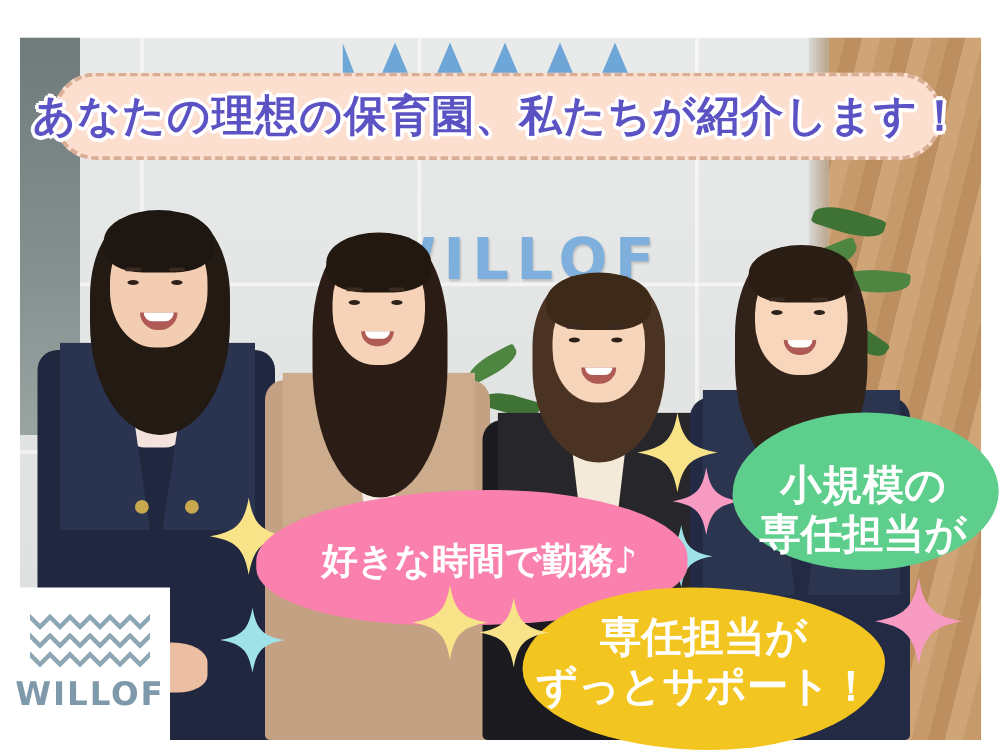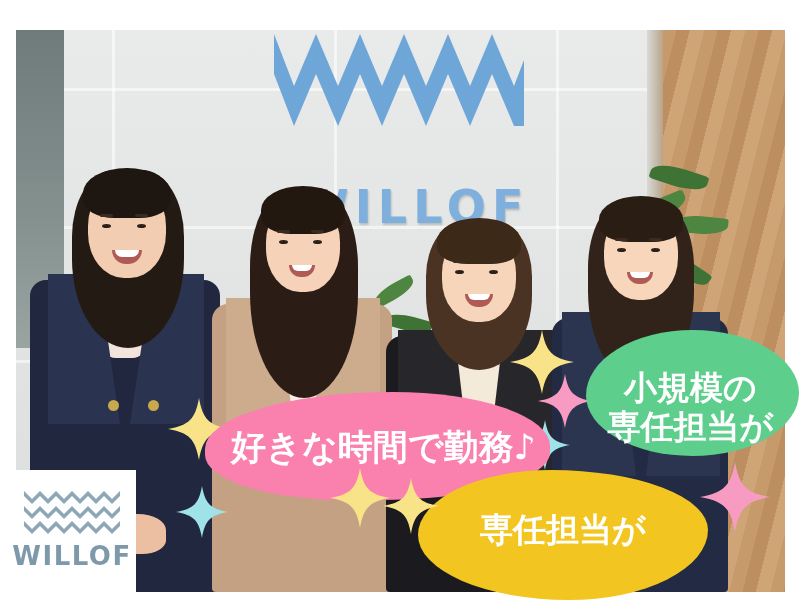--- a/index.html
+++ b/index.html
@@ -55,21 +55,21 @@
   .mouth{position:absolute;background:#b05a55;border-radius:0 0 14px 14px;}
   .teeth{position:absolute;background:#fff;border-radius:0 0 10px 10px;}
 
   
   .blob{position:absolute;display:flex;flex-direction:column;align-items:center;
         justify-content:center;text-align:center;color:#fff;font-weight:700;
         line-height:1.18;}
   .blob span{display:block;white-space:nowrap;}
 
   #blob-pink{left:205px;top:392px;width:345px;height:108px;background:#FA81AD;
-     border-radius:60% 50% 55% 45% / 58% 55% 48% 46%;font-size:35px;}
+     border-radius:60% 50% 55% 45% / 58% 55% 48% 46%;font-size:29px;}
   #blob-pink .txt{transform:translate(6px,2px);}
   #blob-pink::after{content:"";position:absolute;left:300px;top:86px;width:70px;height:40px;
      background:#FA81AD;border-radius:0 0 80% 40%;transform:rotate(9deg);}
 
   #blob-blue{left:136px;top:484px;width:258px;height:116px;background:#71C7F2;
      border-radius:52% 48% 45% 55% / 50% 52% 50% 50%;font-size:36px;}
   #blob-blue .txt{transform:translate(0,-4px);letter-spacing:1px;}
 
   #blob-yellow{left:418px;top:470px;width:290px;height:130px;background:#F3C521;
      border-radius:46% 54% 48% 52% / 50% 46% 54% 50%;font-size:33px;}
@@ -265,20 +265,21 @@
   <div class="blob" id="blob-green">
     <div class="txt">
       <span>小規模の</span>
       <span>専任担当が</span>
     </div>
   </div>
 
   <div class="blob" id="blob-yellow">
     <div class="txt">
       <span>専任担当が</span>
+      <span>ずっとサポート！</span>
     </div>
   </div>
 
 
   <div id="sparkle-top-layer">
       <div class="spark" style="left: 176px; top: 486px; width: 52px; height: 52px;">
         <svg viewBox="0 0 100 100">
           <path fill="#9FE2E8" d="M50 0 C56 34 66 44 100 50 C66 56 56 66 50 100 C44 66 34 56 0 50 C34 44 44 34 50 0 Z"></path>
         </svg>
       </div>
@@ -292,20 +293,23 @@
           <path fill="#F8E388" d="M50 0 C56 34 66 44 100 50 C66 56 56 66 50 100 C44 66 34 56 0 50 C34 44 44 34 50 0 Z"></path>
         </svg>
       </div>
       <div class="spark" style="left: 700px; top: 462px; width: 70px; height: 70px;">
         <svg viewBox="0 0 100 100">
           <path fill="#F79BC2" d="M50 0 C56 34 66 44 100 50 C66 56 56 66 50 100 C44 66 34 56 0 50 C34 44 44 34 50 0 Z"></path>
         </svg>
       </div>
     </div>
 
+  <div id="banner">
+    <div class="btext">あなたの理想の保育園、私たちが紹介します！</div>
+  </div>
 
   <div id="corner-logo">
     <svg class="zig" viewBox="0 0 96 13" preserveAspectRatio="none">
       <polygon fill="#8EA7B5" points="0,0 8,8 16,0 24,8 32,0 40,8 48,0 56,8 64,0 72,8 80,0 88,8 96,0 96,5 88,13 80,5 72,13 64,5 56,13 48,5 40,13 32,5 24,13 16,5 8,13 0,5"></polygon>
     </svg>
     <svg class="zig" viewBox="0 0 96 13" preserveAspectRatio="none">
       <polygon fill="#8EA7B5" points="0,0 8,8 16,0 24,8 32,0 40,8 48,0 56,8 64,0 72,8 80,0 88,8 96,0 96,5 88,13 80,5 72,13 64,5 56,13 48,5 40,13 32,5 24,13 16,5 8,13 0,5"></polygon>
     </svg>
     <svg class="zig" viewBox="0 0 96 13" preserveAspectRatio="none">
       <polygon fill="#8EA7B5" points="0,0 8,8 16,0 24,8 32,0 40,8 48,0 56,8 64,0 72,8 80,0 88,8 96,0 96,5 88,13 80,5 72,13 64,5 56,13 48,5 40,13 32,5 24,13 16,5 8,13 0,5"></polygon>

